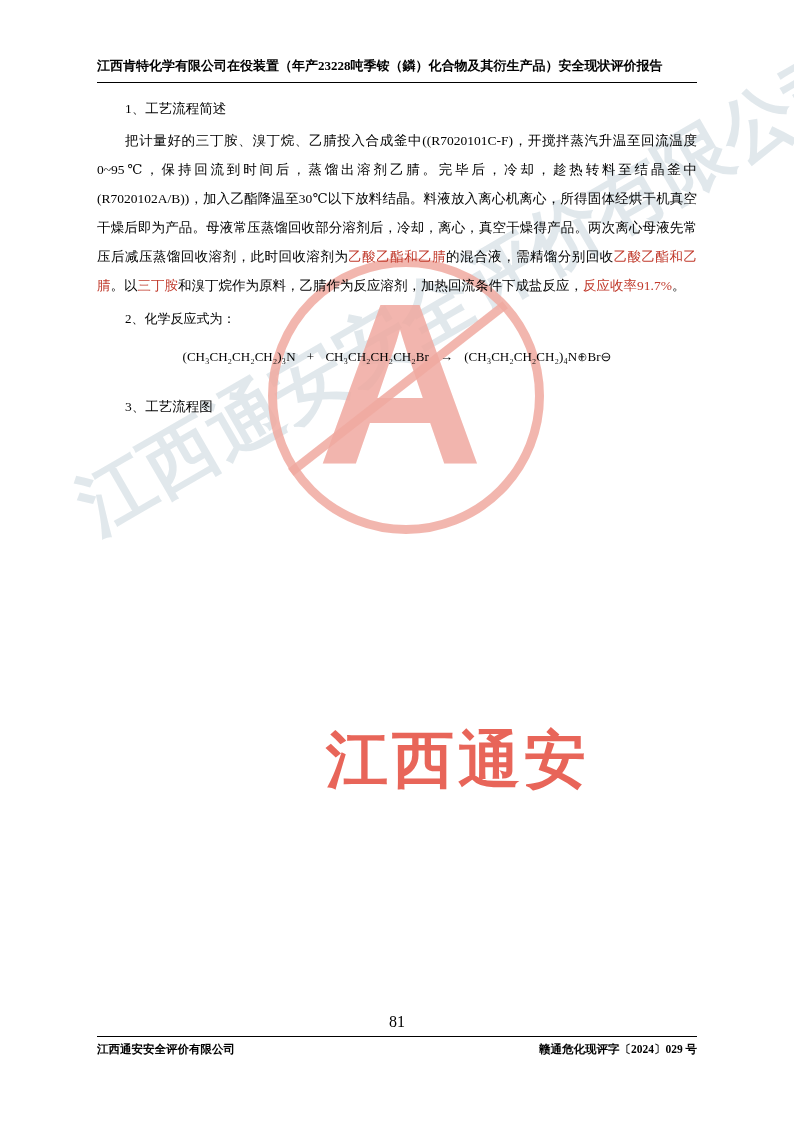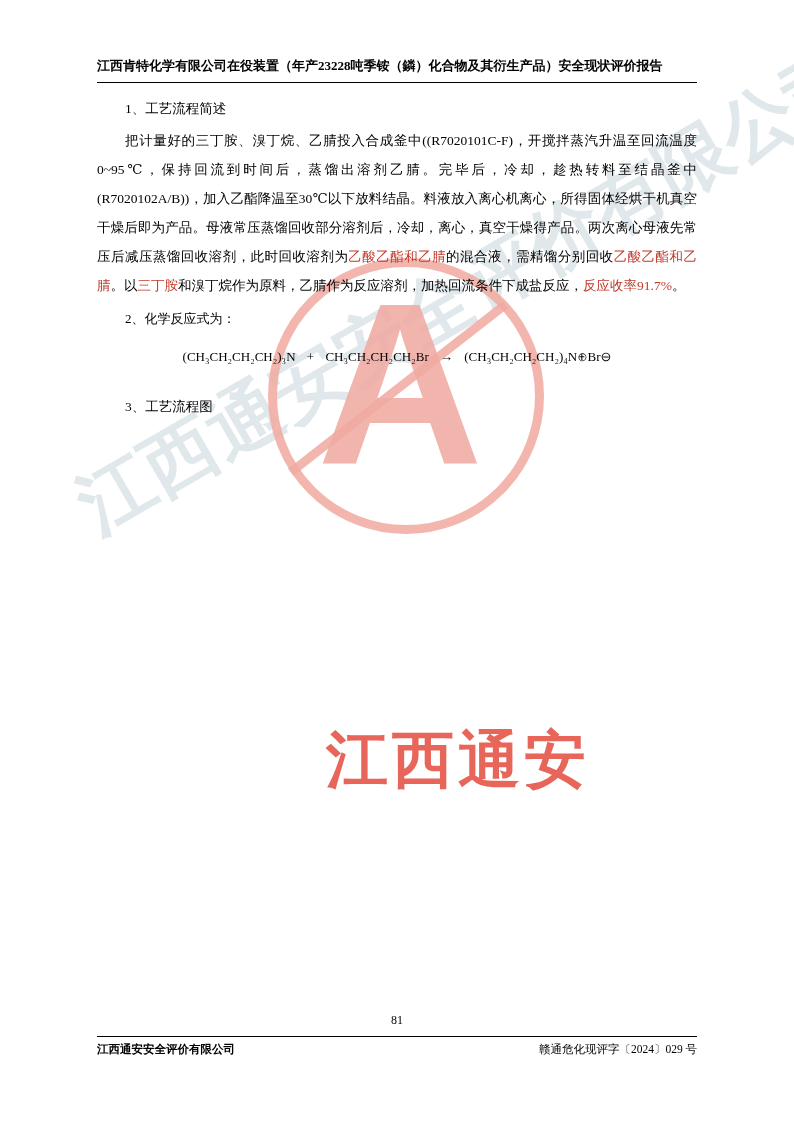--- a/index.html
+++ b/index.html
@@ -179,21 +179,21 @@
     text-indent: 28px;
   }
 
   
   .page-number {
     position: absolute;
     left: 0;
     top: 1013px;
     width: 794px;
     text-align: center;
-    font-size: 12px;
+    font-size: 16px;
     z-index: 2;
   }
   .footer-rule {
     position: absolute;
     left: 97px;
     top: 1036px;
     width: 600px;
     height: 1px;
     background: #000000;
     z-index: 2;
@@ -209,21 +209,21 @@
   .footer-left {
     position: absolute;
     left: 0;
     top: 0;
     font-weight: 700;
   }
   .footer-right {
     position: absolute;
     right: 0;
     top: 0;
-    font-weight: 400;
+    font-weight: 700;
     padding-left: 7px;
   }
 </style>
 </head>
 <body>
 
 <div class="page">
 
   <div class="watermark">
     <div class="wm-diag-text">江西通安安全评价有限公司</div>

